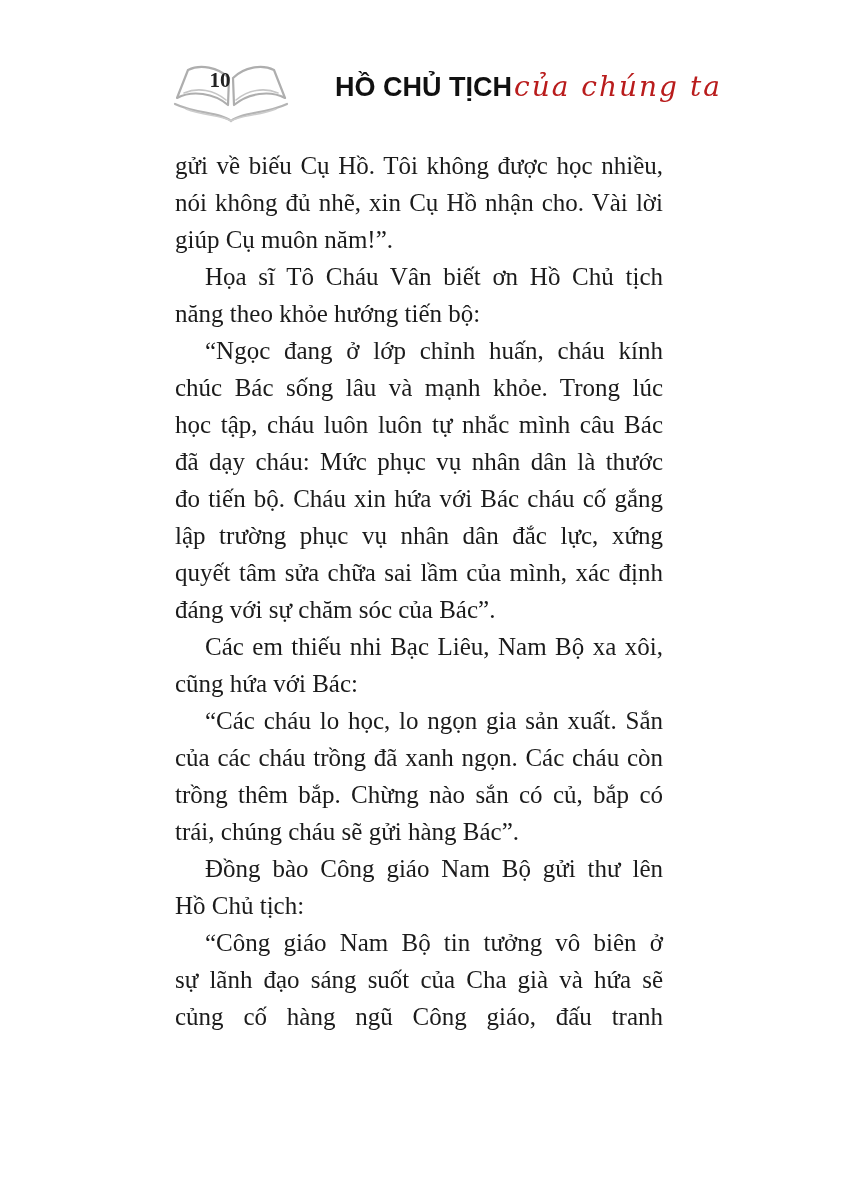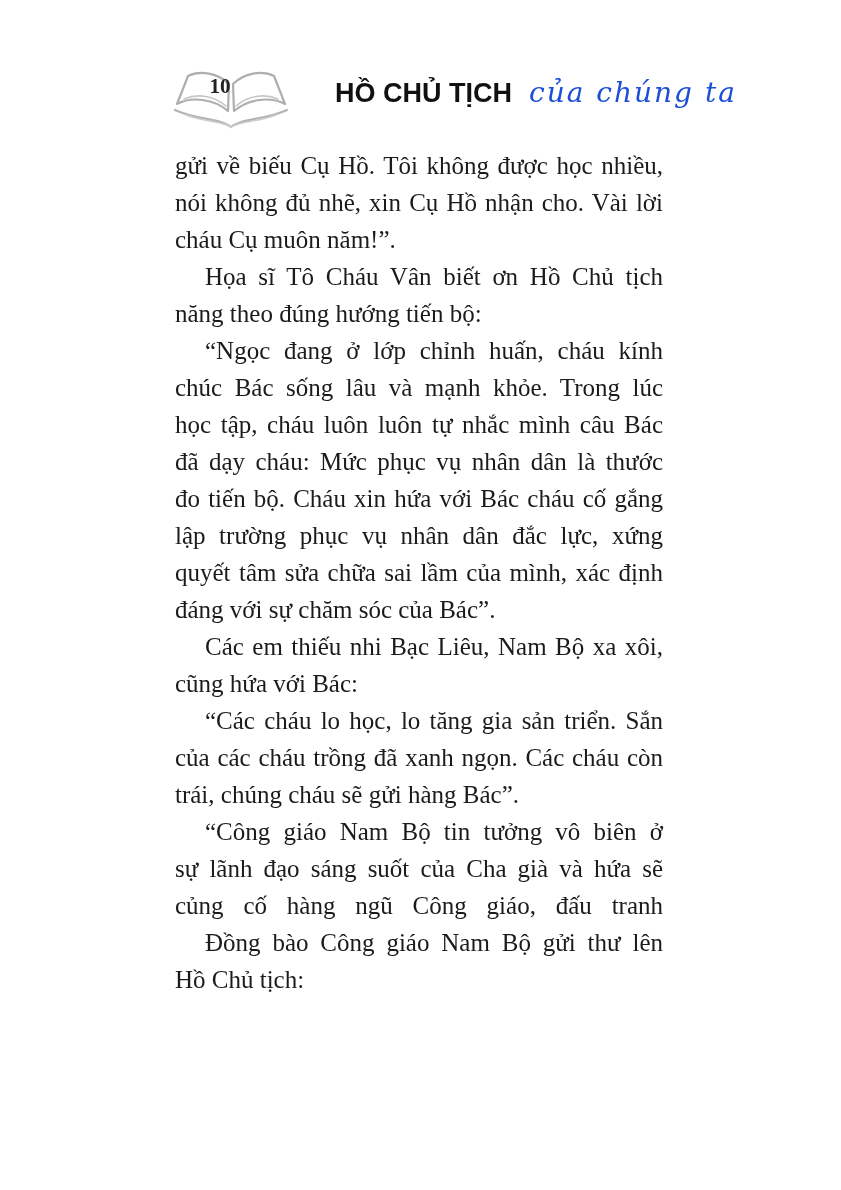--- a/index.html
+++ b/index.html
@@ -14,21 +14,21 @@
     background: #ffffff;
     overflow: hidden;
     font-family: "Liberation Serif", serif;
     color: #1b1b1b;
   }
 
   
   .header {
     position: absolute;
     left: 0;
-    top: 64px;
+    top: 58px;
     width: 748px;
     height: 70px;
   }
   .book-ornament {
     position: absolute;
     left: 172px;
     top: 2px;
     width: 118px;
     height: 66px;
   }
@@ -42,36 +42,36 @@
     font-weight: bold;
     font-size: 21px;
     color: #222222;
   }
   .header-title {
     position: absolute;
     left: 335px;
     top: 12px;
     display: flex;
     align-items: baseline;
-    gap: 17px;
+    gap: 2px;
     white-space: nowrap;
   }
   .title-bold {
     font-family: "Liberation Sans", sans-serif;
     font-weight: 700;
     font-size: 27px;
     letter-spacing: 0px;
     color: #111111;
   }
   .title-script {
     font-family: "DejaVu Serif", serif;
     font-style: italic;
     font-size: 28px;
     letter-spacing: 2px;
-    color: #1d4ed8;
+    color: #b91c1c;
   }
 
   
   .text-block {
     position: absolute;
     left: 175px;
     top: 147px;
     width: 488px;
     font-size: 25px;
     line-height: 37px;
@@ -119,49 +119,50 @@
       <span class="title-bold">HỒ CHỦ TỊCH</span>
       <span class="title-script">của chúng ta</span>
     </div>
 
   </div>
 
   <div class="text-block">
       <div class="paragraph">
         <div class="line">gửi về biếu Cụ Hồ. Tôi không được học nhiều,</div>
         <div class="line">nói không đủ nhẽ, xin Cụ Hồ nhận cho. Vài lời</div>
-        <div class="line para-end">cháu Cụ muôn năm!”.</div>
+        <div class="line para-end">giúp Cụ muôn năm!”.</div>
       </div>
       <div class="paragraph">
         <div class="line indent">Họa sĩ Tô Cháu Vân biết ơn Hồ Chủ tịch</div>
-        <div class="line para-end">năng theo đúng hướng tiến bộ:</div>
+        <div class="line para-end">năng theo khỏe hướng tiến bộ:</div>
       </div>
       <div class="paragraph">
         <div class="line indent">“Ngọc đang ở lớp chỉnh huấn, cháu kính</div>
         <div class="line">chúc Bác sống lâu và mạnh khỏe. Trong lúc</div>
         <div class="line">học tập, cháu luôn luôn tự nhắc mình câu Bác</div>
         <div class="line">đã dạy cháu: Mức phục vụ nhân dân là thước</div>
         <div class="line">đo tiến bộ. Cháu xin hứa với Bác cháu cố gắng</div>
         <div class="line">lập trường phục vụ nhân dân đắc lực, xứng</div>
         <div class="line">quyết tâm sửa chữa sai lầm của mình, xác định</div>
         <div class="line para-end">đáng với sự chăm sóc của Bác”.</div>
       </div>
       <div class="paragraph">
         <div class="line indent">Các em thiếu nhi Bạc Liêu, Nam Bộ xa xôi,</div>
         <div class="line para-end">cũng hứa với Bác:</div>
       </div>
       <div class="paragraph">
-        <div class="line indent">“Các cháu lo học, lo tăng gia sản triển. Sắn</div>
+        <div class="line indent">“Các cháu lo học, lo ngọn gia sản xuất. Sắn</div>
         <div class="line">của các cháu trồng đã xanh ngọn. Các cháu còn</div>
+        <div class="line">trồng thêm bắp. Chừng nào sắn có củ, bắp có</div>
         <div class="line para-end">trái, chúng cháu sẽ gửi hàng Bác”.</div>
+      </div>
+      <div class="paragraph">
+        <div class="line indent">Đồng bào Công giáo Nam Bộ gửi thư lên</div>
+        <div class="line para-end">Hồ Chủ tịch:</div>
       </div>
       <div class="paragraph">
         <div class="line indent">“Công giáo Nam Bộ tin tưởng vô biên ở</div>
         <div class="line">sự lãnh đạo sáng suốt của Cha già và hứa sẽ</div>
         <div class="line">củng cố hàng ngũ Công giáo, đấu tranh</div>
       </div>
-      <div class="paragraph">
-        <div class="line indent">Đồng bào Công giáo Nam Bộ gửi thư lên</div>
-        <div class="line para-end">Hồ Chủ tịch:</div>
-      </div>
     </div>
 
 </div>
 
 </body></html>

